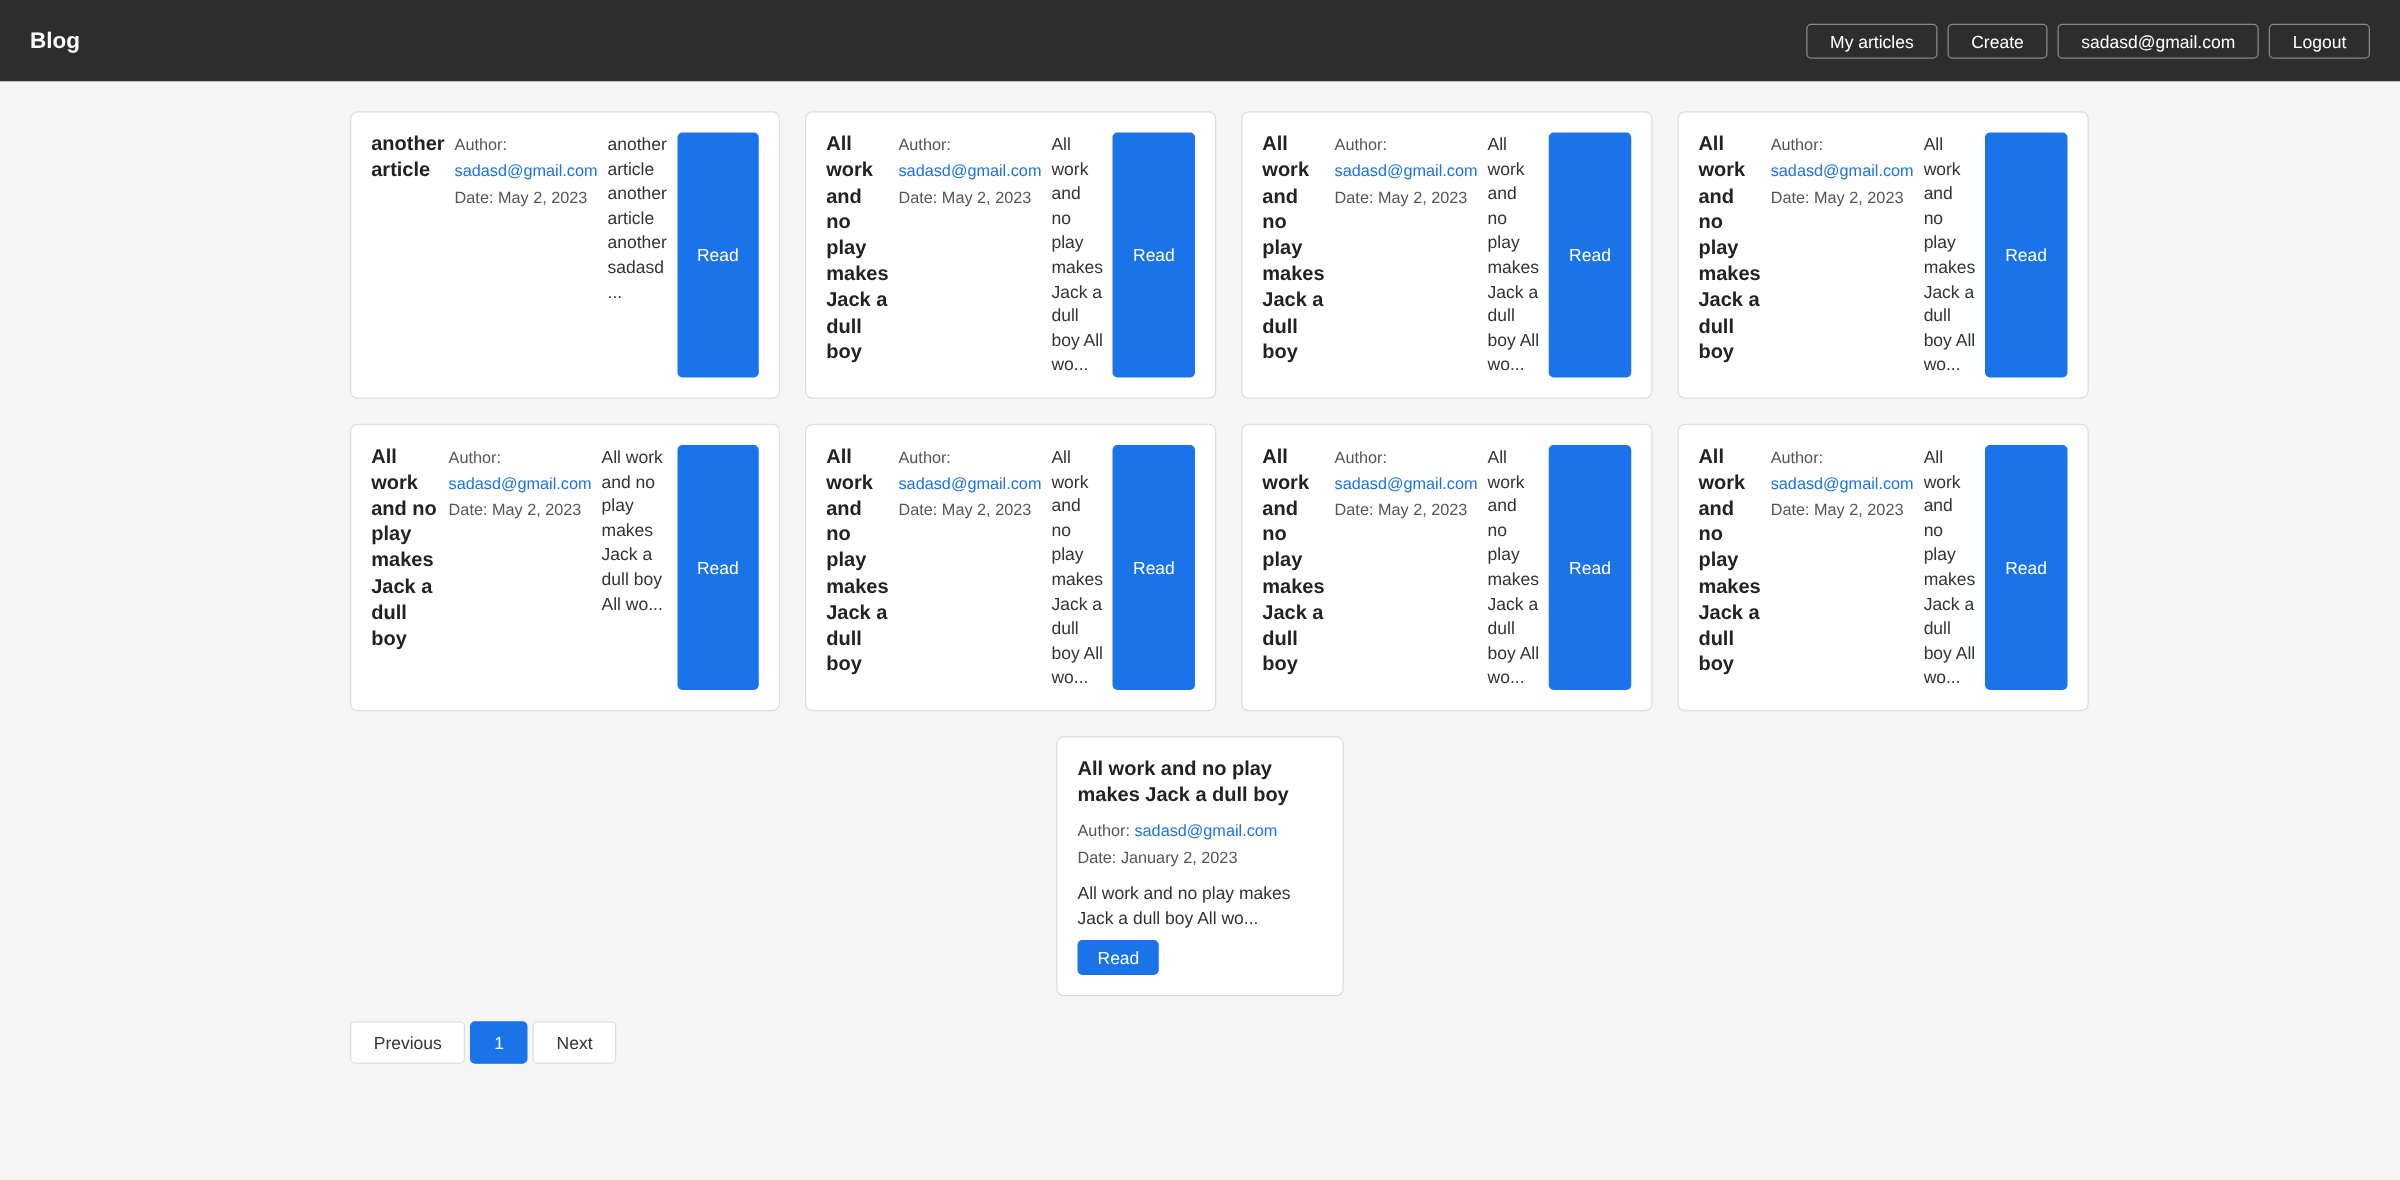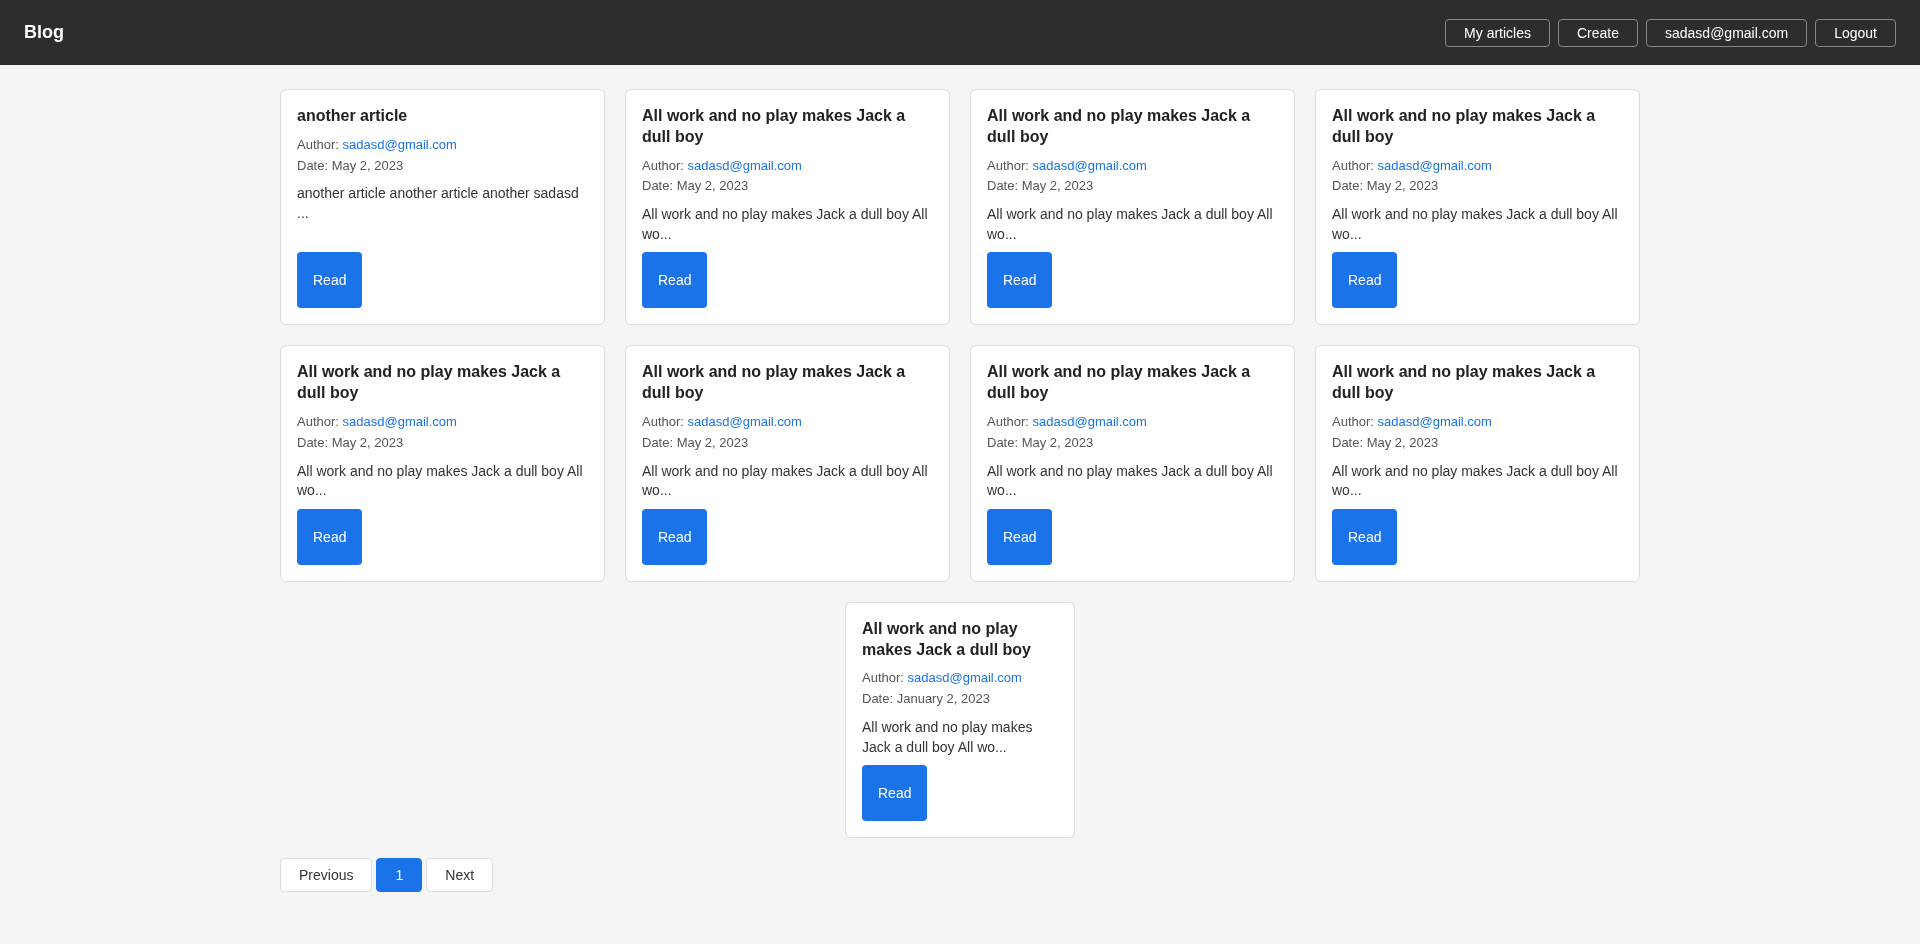--- a/index.html
+++ b/index.html
@@ -48,21 +48,21 @@
       grid-template-columns: repeat(4, 1fr);
       gap: 20px;
       margin-bottom: 20px;
     }
     .article-card {
       background: white;
       border: 1px solid #ddd;
       border-radius: 6px;
       padding: 16px;
       display: flex;
-      flex-direction: column;
+      flex-direction: row;
       gap: 8px;
     }
     .article-title {
       font-size: 16px;
       font-weight: bold;
       color: #222;
       line-height: 1.3;
     }
     .article-meta {
       font-size: 13px;
@@ -76,21 +76,21 @@
     .article-excerpt {
       font-size: 14px;
       color: #333;
       line-height: 1.4;
       flex-grow: 1;
     }
     .read-btn {
       background: #1a73e8;
       color: white;
       border: none;
-      padding: 20px 16px;
+      padding: 6px 16px;
       border-radius: 4px;
       cursor: pointer;
       font-size: 14px;
       width: fit-content;
     }
     .bottom-row {
       display: flex;
       justify-content: center;
       margin-bottom: 20px;
     }

